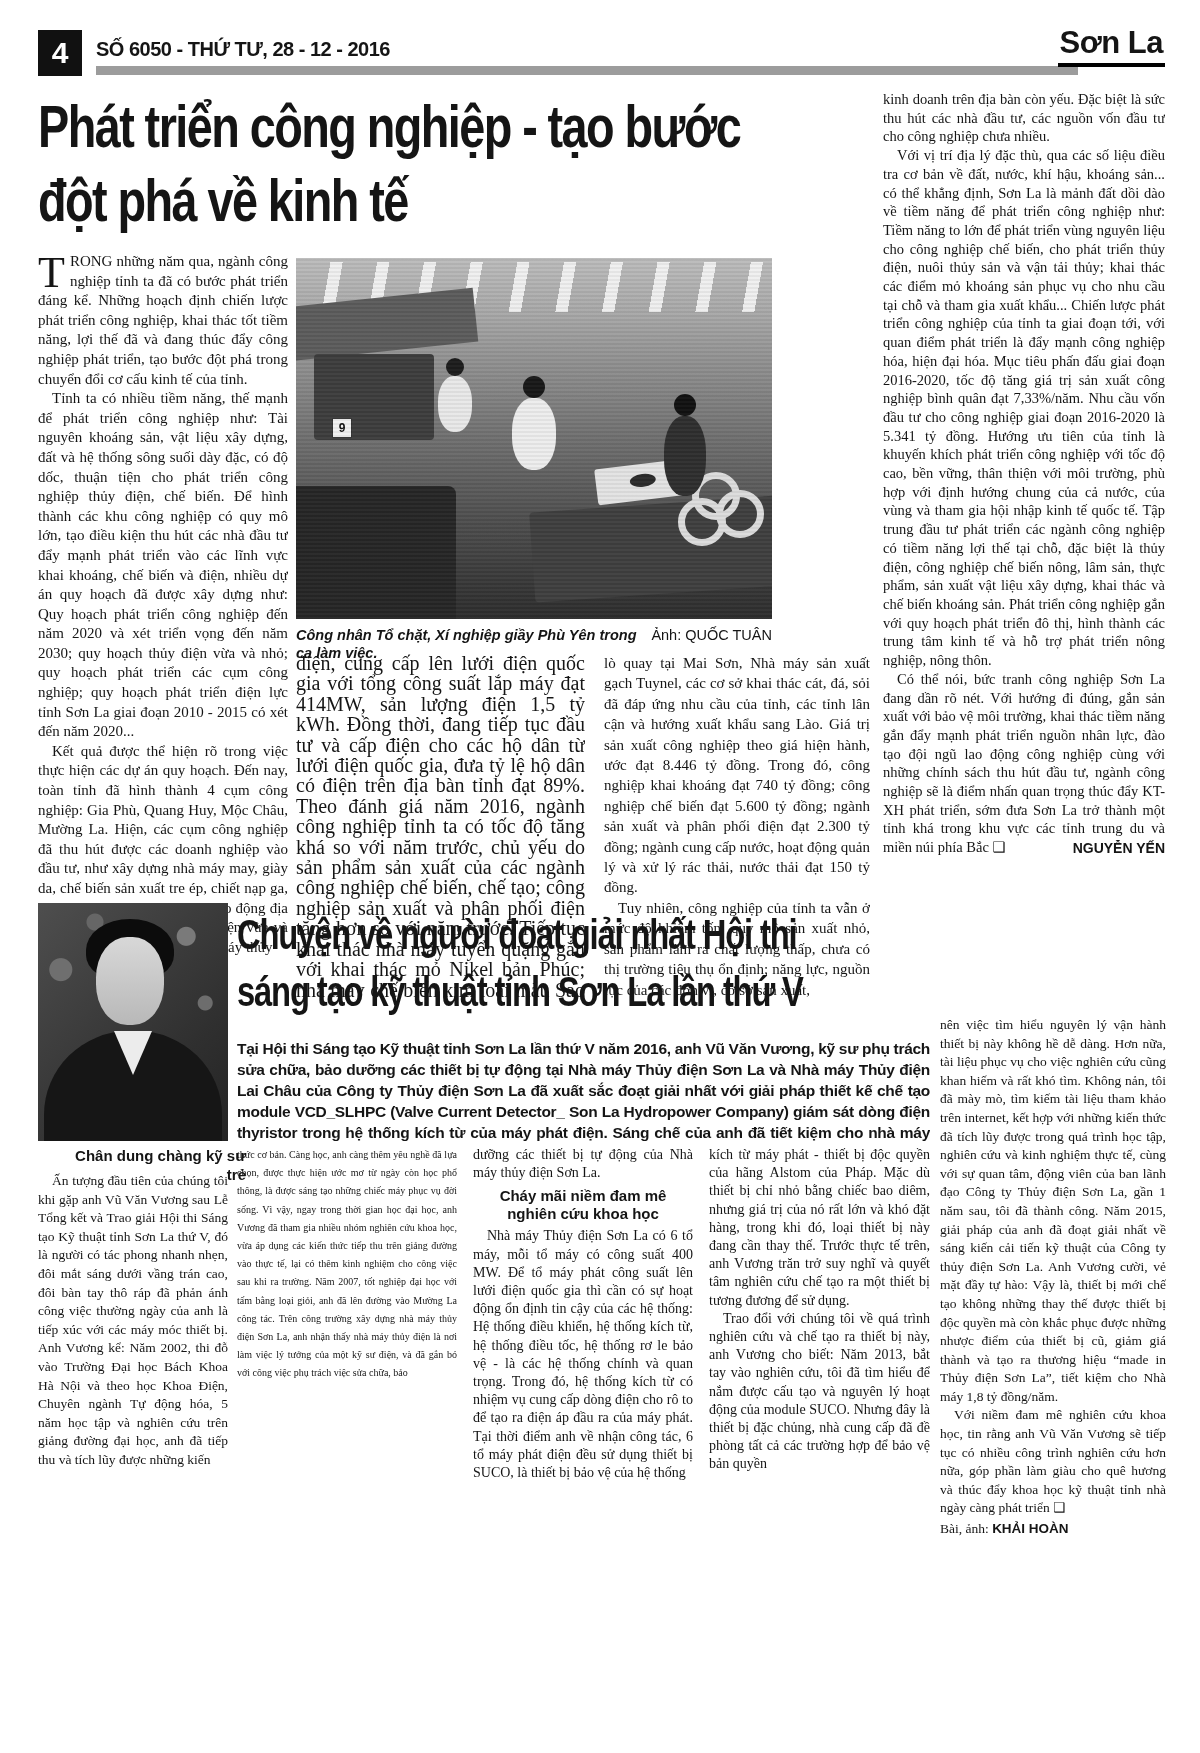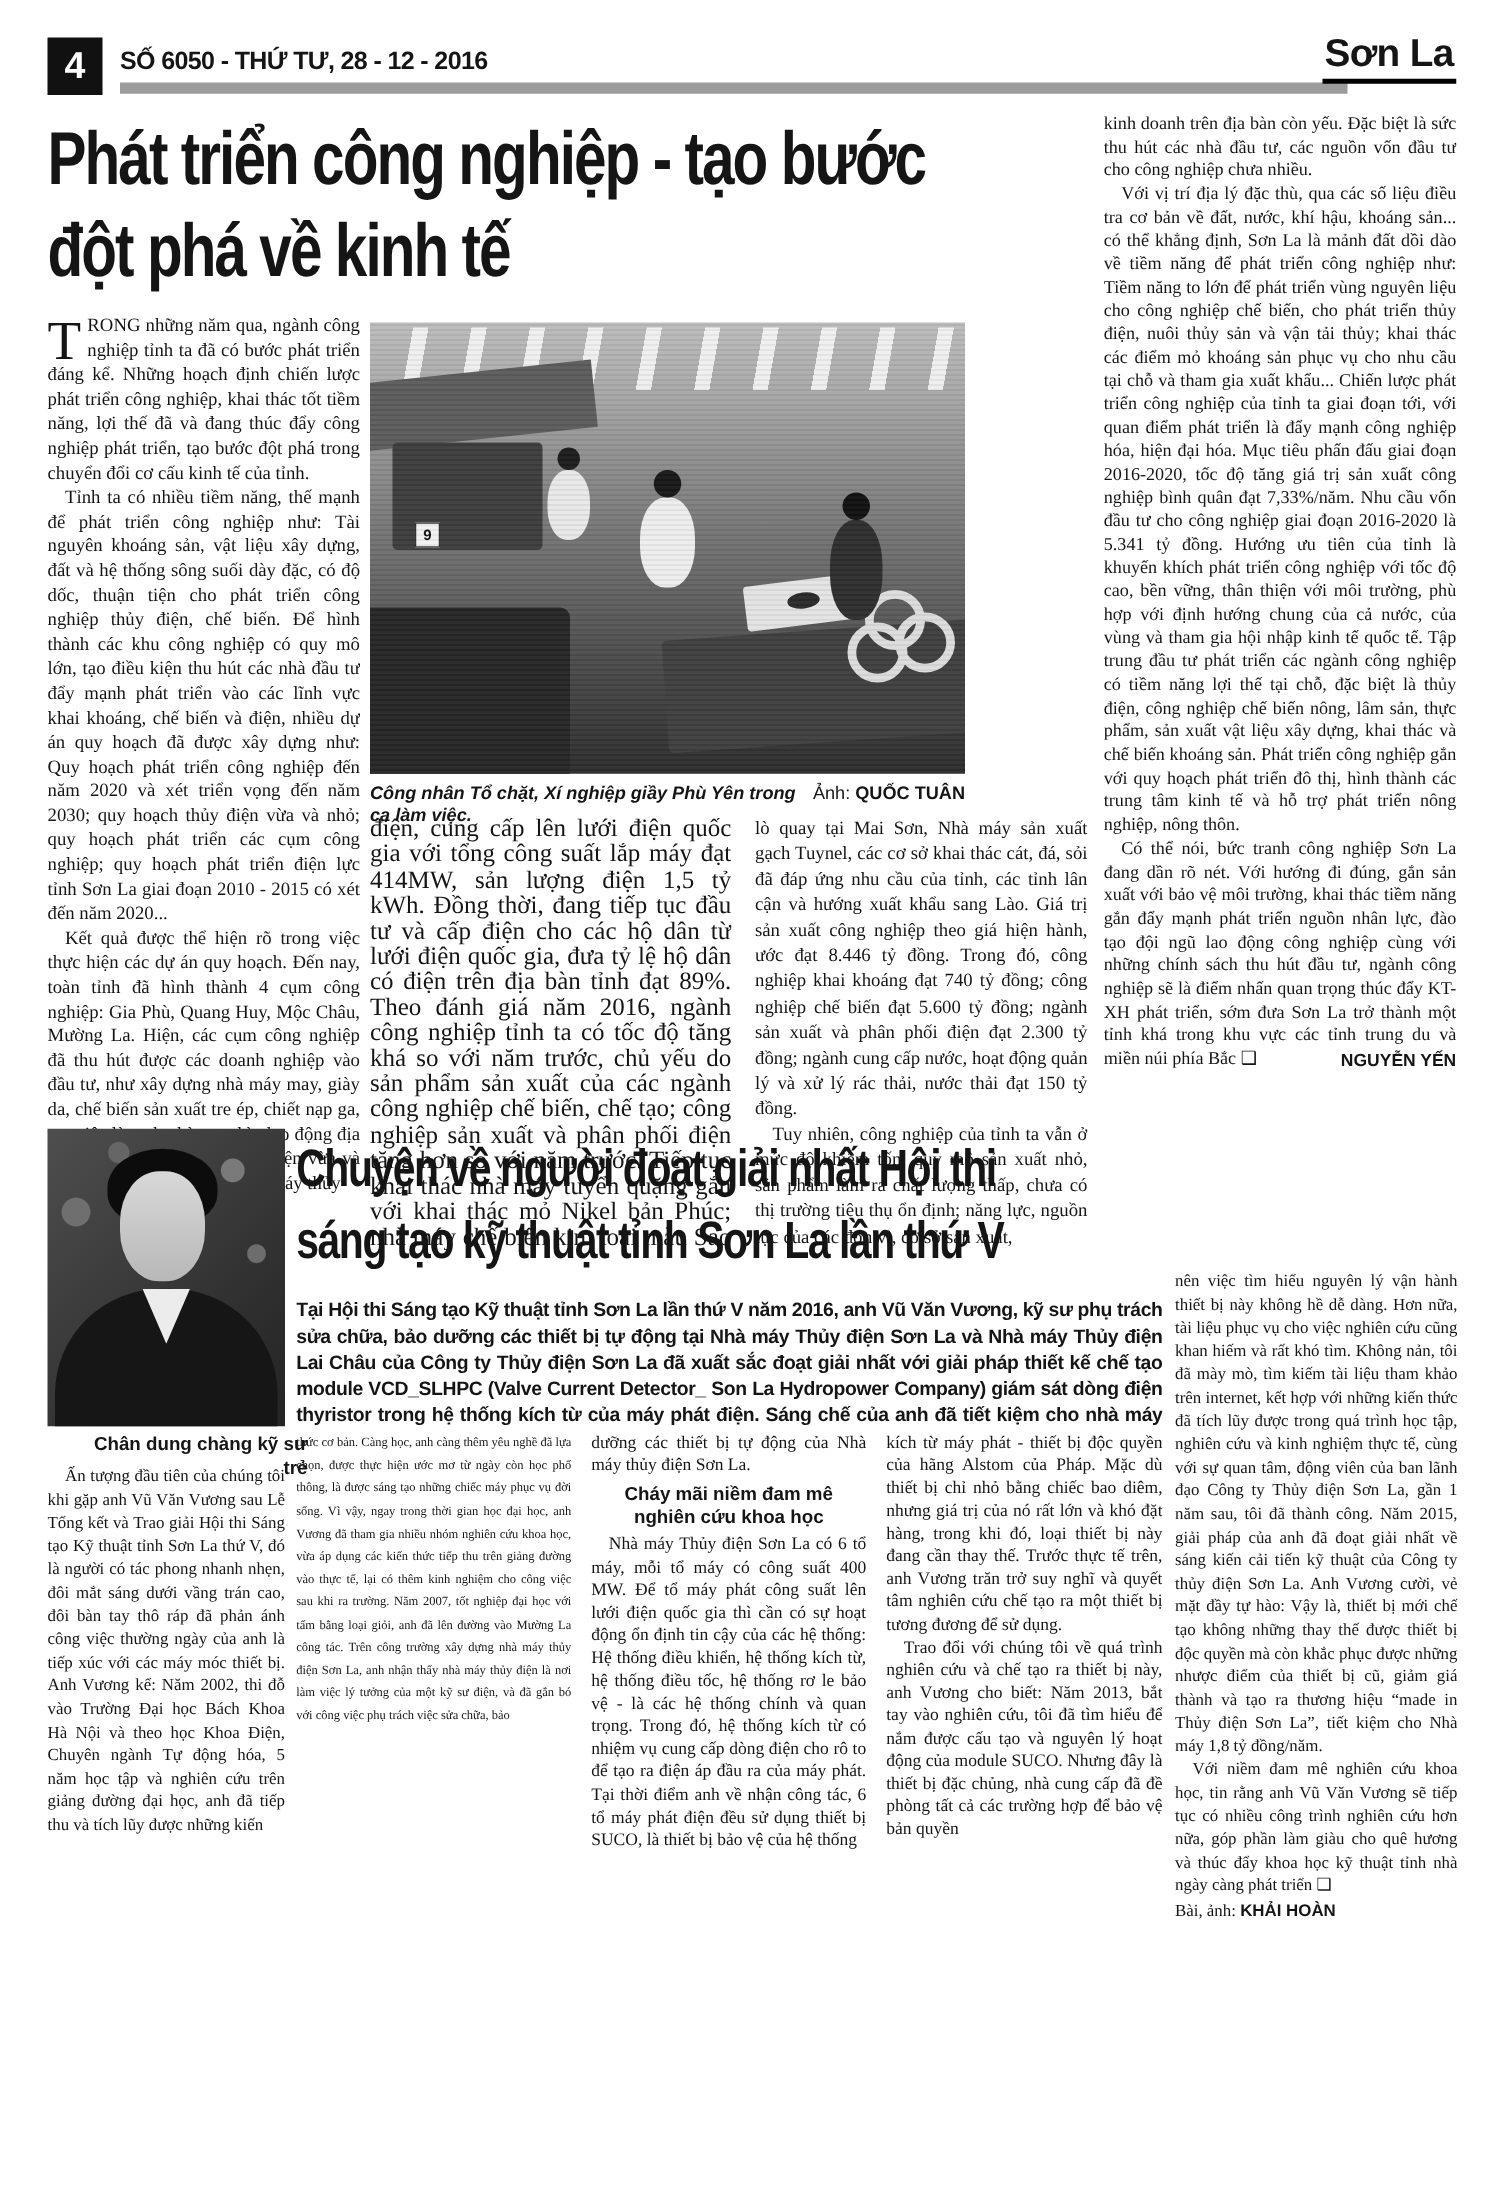--- a/index.html
+++ b/index.html
@@ -68,21 +68,21 @@
   .wb3{left:368px;top:158px;width:42px;height:80px;background:#2e2e2e;}
   .wh3{left:378px;top:136px;width:22px;height:22px;background:#111;border-radius:50%;position:absolute;}
   .ph-tag{position:absolute;left:36px;top:160px;width:18px;height:18px;background:#f2f2f2;border:1px solid #333;
           font:700 12px/18px "Liberation Sans",sans-serif;text-align:center;color:#111;}
   .photo1:after{content:"";position:absolute;inset:0;
      background:repeating-linear-gradient(0deg,rgba(255,255,255,.03) 0 2px,rgba(0,0,0,.05) 2px 4px);}
 
   .caprow{left:296px;top:626px;width:476px;display:flex;justify-content:flex-start;align-items:baseline;}
   .cap{font:italic 700 14.5px/18px "Liberation Sans",sans-serif;}
   .credit{font:400 14.5px/18px "Liberation Sans",sans-serif;white-space:nowrap;}
-  .credit b{font-weight:700;}
+  .credit b{font-weight:400;}
 
   
   .portrait{left:38px;top:903px;width:190px;height:238px;overflow:hidden;
      background:radial-gradient(circle at 78% 14%,#7a7a7a 0 9px,transparent 10px),
                 radial-gradient(circle at 88% 42%,#6d6d6d 0 7px,transparent 8px),
                 radial-gradient(circle at 12% 28%,#6f6f6f 0 11px,transparent 12px),
                 radial-gradient(circle at 30% 8%,#666 0 8px,transparent 9px),
                 linear-gradient(135deg,#4e4e4e,#2f2f2f 70%,#242424);}
   .po-hair{position:absolute;left:48px;top:16px;width:88px;height:62px;background:#0c0c0c;border-radius:50% 50% 42% 42%;}
   .po-face{position:absolute;left:58px;top:34px;width:68px;height:88px;border-radius:46%;

